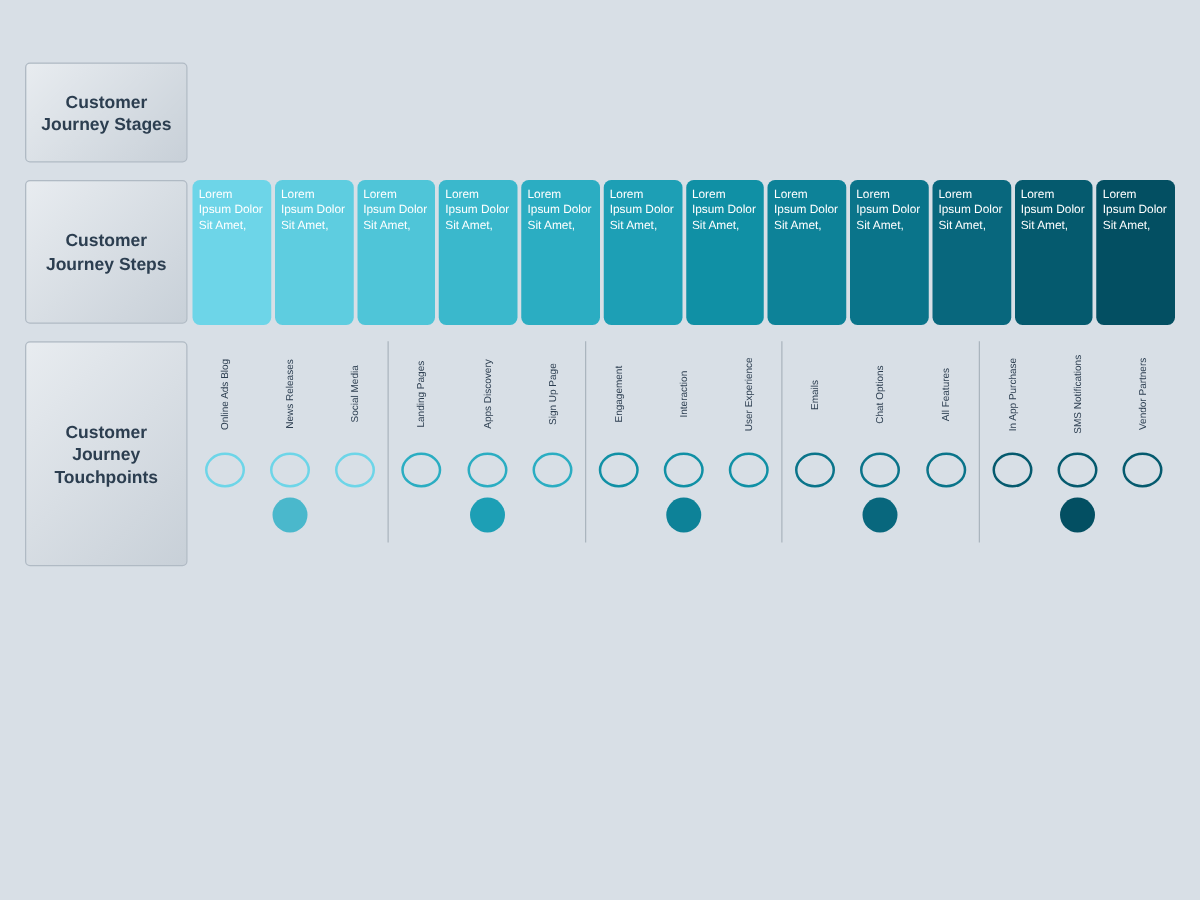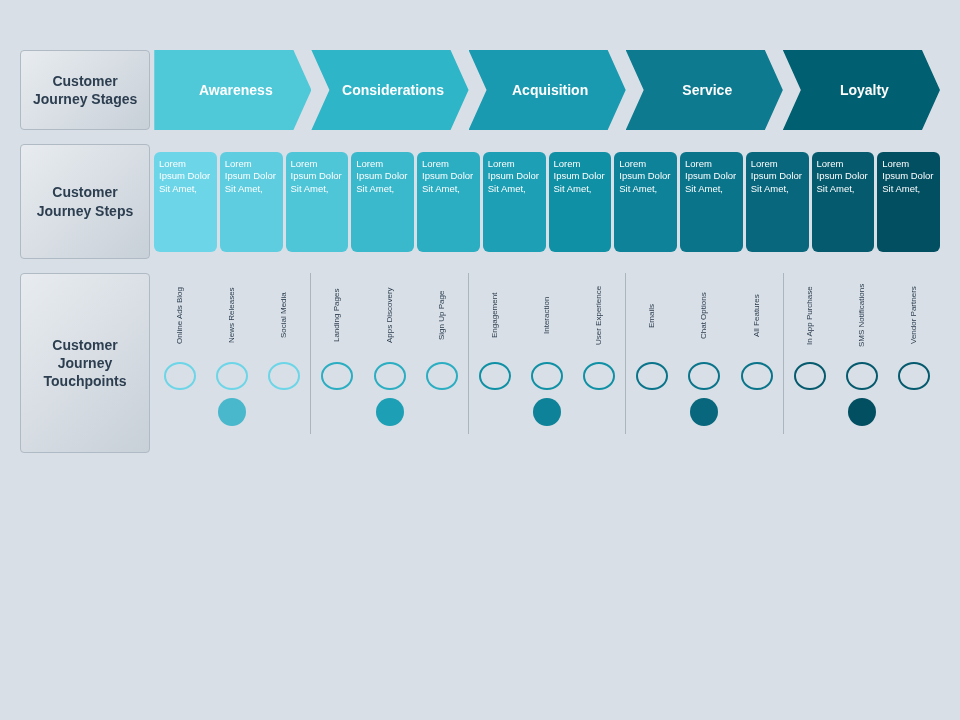--- a/index.html
+++ b/index.html
@@ -85,21 +85,21 @@
     .steps-grid {
       display: flex;
       flex: 1;
       margin-left: 4px;
       gap: 3px;
       align-items: center;
     }
 
     .step-card {
       flex: 1;
-      height: 100px;
+      height: 116px;
       border-radius: 6px;
       display: flex;
       align-items: flex-start;
       padding: 6px 5px;
       font-size: 9.5px;
       color: white;
       line-height: 1.35;
       font-weight: 400;
     }
 
@@ -117,38 +117,20 @@
       margin-left: 4px;
     }
   </style>
 </head>
 <body>
 
 <div class="title"></div>
 
 <div class="section-stages">
   <div class="label-box">Customer<br>Journey Stages</div>
-  <div class="stages-arrows">
-
-  <div class="arrow-stage" style="background: rgb(79, 200, 216); flex: 1 1 0%; clip-path: polygon(0px 0px, calc(100% - 18px) 0px, 100% 50%, calc(100% - 18px) 100%, 0px 100%);">
-        <span>Awareness</span>
-      </div>
-      <div class="arrow-stage" style="background: rgb(46, 181, 200); flex: 1 1 0%;">
-        <span>Considerations</span>
-      </div>
-      <div class="arrow-stage" style="background: rgb(26, 154, 176); flex: 1 1 0%;">
-        <span>Acquisition</span>
-      </div>
-      <div class="arrow-stage" style="background: rgb(13, 122, 144); flex: 1 1 0%;">
-        <span>Service</span>
-      </div>
-      <div class="arrow-stage" style="background: rgb(0, 95, 112); flex: 1 1 0%;">
-        <span>Loyalty</span>
-      </div>
-    </div>
 </div>
 
 <div class="section-steps">
   <div class="label-box">Customer<br>Journey Steps</div>
   <div class="steps-grid">
 
   <div class="step-card" style="background: rgb(109, 213, 232); border-radius: 6px;">Lorem Ipsum Dolor Sit Amet,</div>
       <div class="step-card" style="background: rgb(94, 205, 224); border-radius: 6px;">Lorem Ipsum Dolor Sit Amet,</div>
       <div class="step-card" style="background: rgb(79, 197, 216); border-radius: 6px;">Lorem Ipsum Dolor Sit Amet,</div>
       <div class="step-card" style="background: rgb(58, 184, 204); border-radius: 6px;">Lorem Ipsum Dolor Sit Amet,</div>

